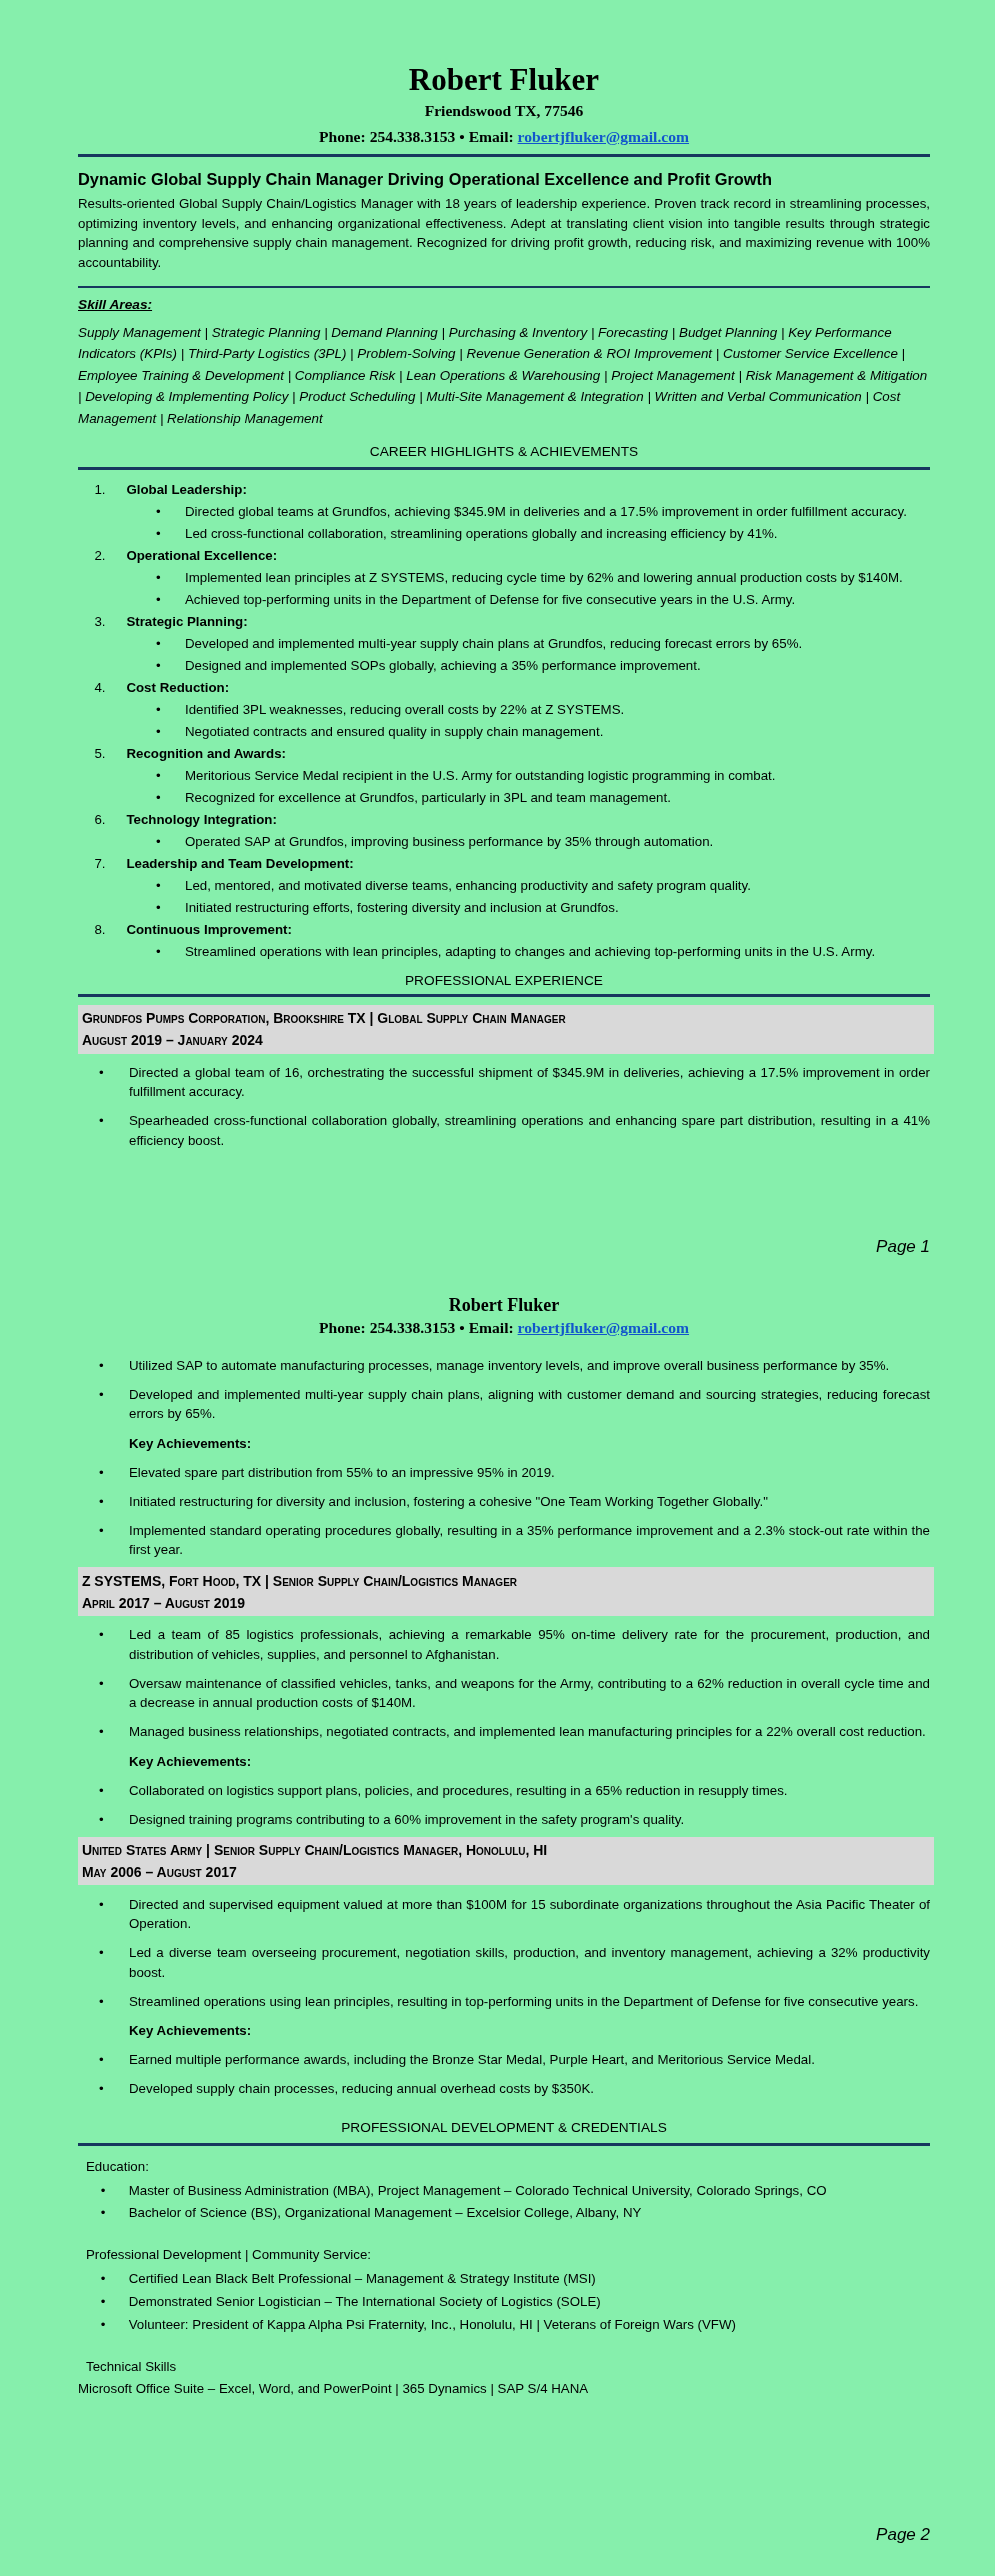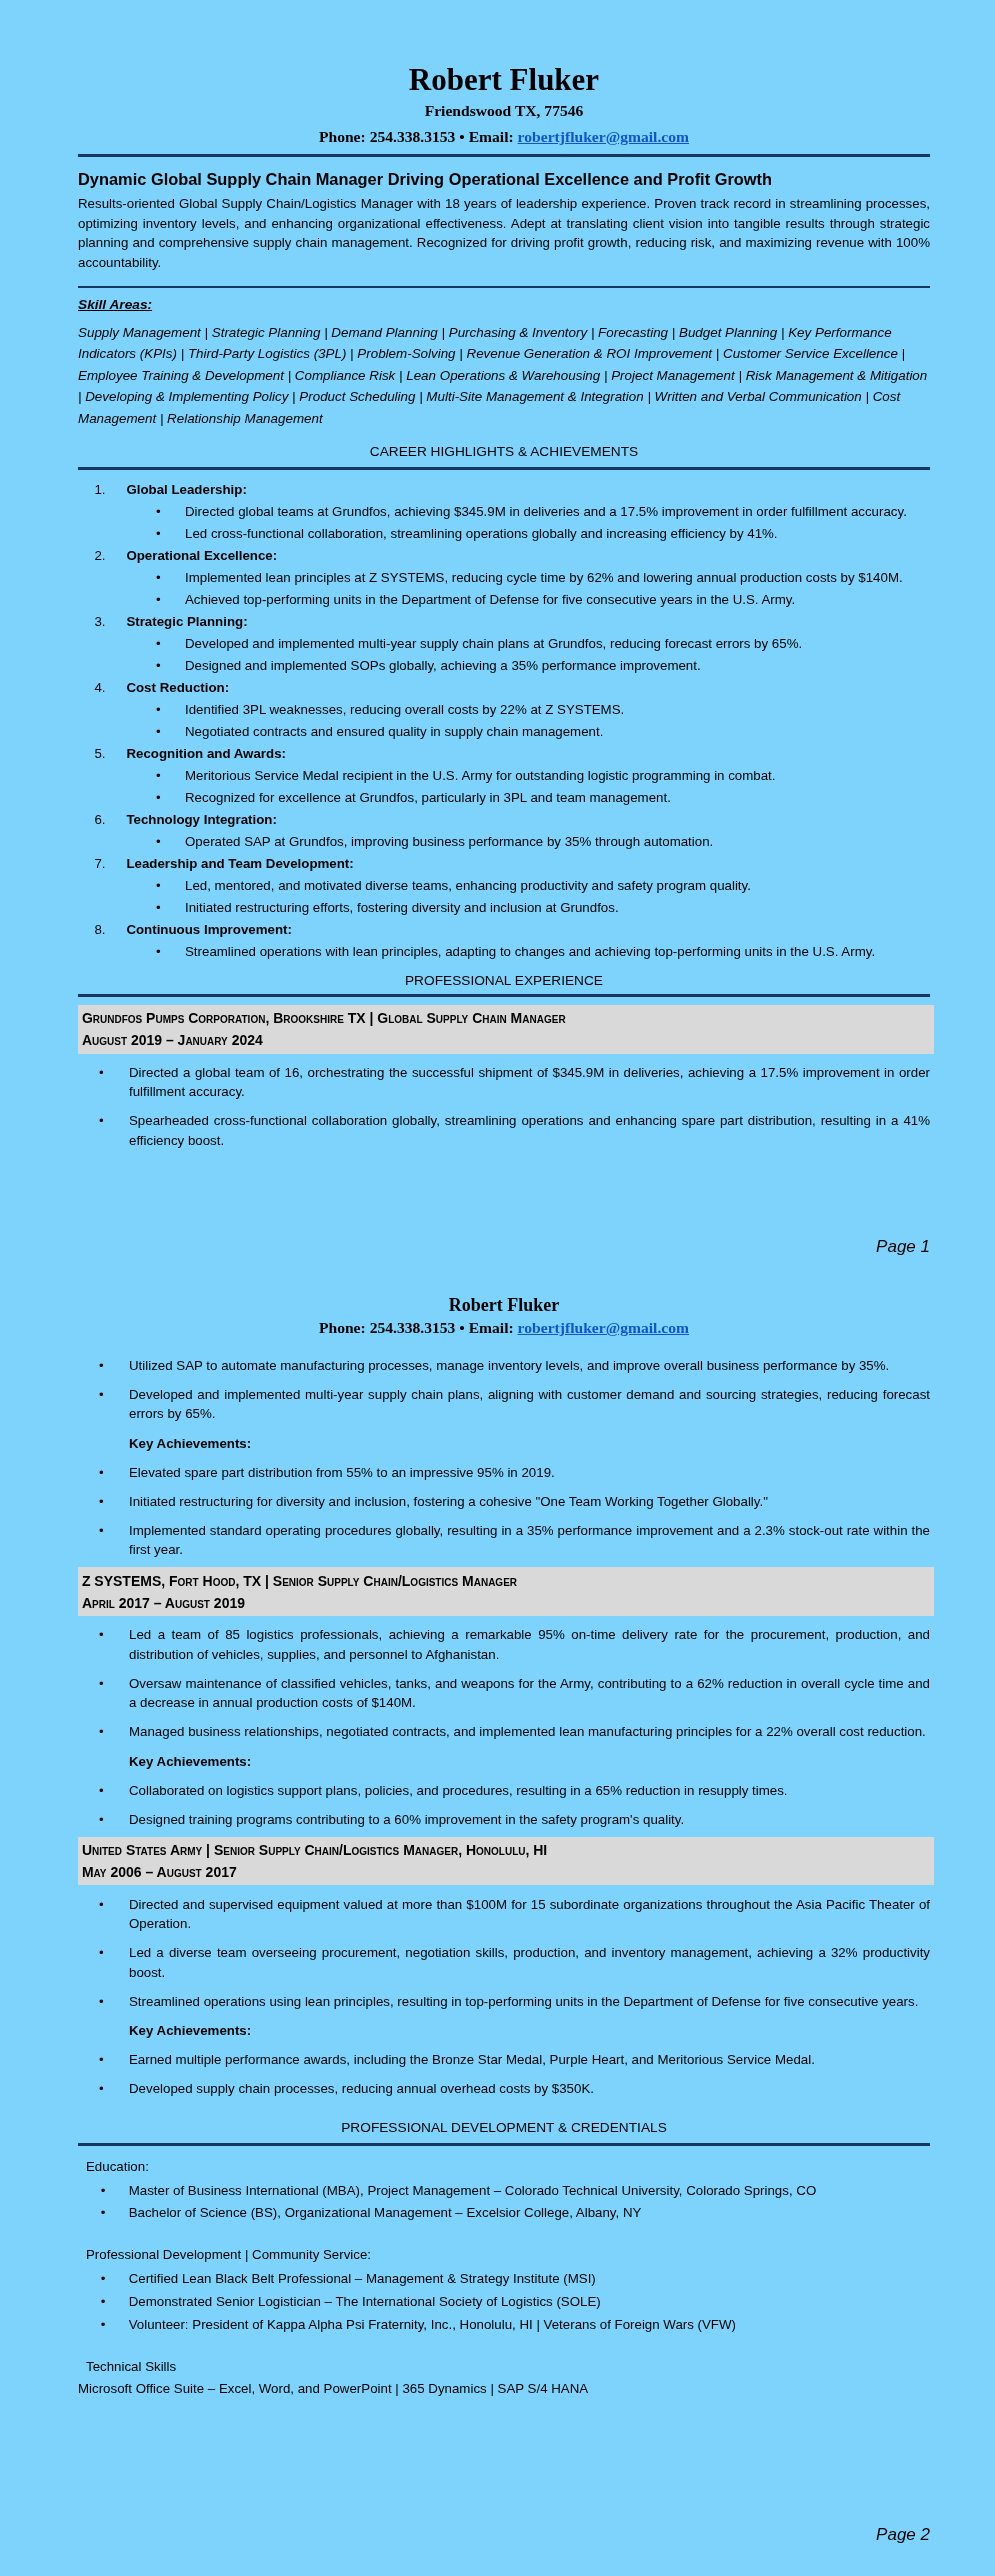--- a/index.html
+++ b/index.html
@@ -2,21 +2,21 @@
 <html style="font-size:12.5px"><head>
 <meta charset="utf-8">
 <style>
   html,body { margin:0; padding:0; background:#ffffff; }
   body {
     width:996px; height:2576px;
     font-family:"Liberation Sans", sans-serif;
     color:#000; font-size:13.3px;
     position:relative;
   }
-  .page { position:relative; width:996px; height:1288px; overflow:hidden; background:#7dd3fc; }
+  .page { position:relative; width:996px; height:1288px; overflow:hidden; background:#86efac; }
   .inner { padding-left:78px; padding-right:66px; }
   .pad-top-1 { padding-top:62px; }
   .pad-top-2 { padding-top:6.2px; }
 
   
   .name1 { font-family:"Liberation Serif", serif; font-weight:700; font-size:31px; line-height:36px; text-align:center; }
   .name2 { font-family:"Liberation Serif", serif; font-weight:700; font-size:18px; line-height:22px; text-align:center; }
   .subline { font-family:"Liberation Serif", serif; font-weight:700; font-size:15.6px; line-height:20.3px; text-align:center; margin-top:3px; }
   .contactline { font-family:"Liberation Serif", serif; font-weight:700; font-size:15.6px; line-height:20.3px; text-align:center; margin-top:5.5px; }
   .contactline2 { font-family:"Liberation Serif", serif; font-weight:700; font-size:15.6px; line-height:20.3px; text-align:center; margin-top:2.3px; }
@@ -287,21 +287,21 @@
       <span class="t">Developed supply chain processes, reducing annual overhead costs by $350K.</span>
     </div>
 
     <div class="sect mt24">PROFESSIONAL DEVELOPMENT &amp; CREDENTIALS</div>
     <div class="rule4 mt8"></div>
 
     <div class="label-bold mt14">Education:</div>
     <div class="mt5">
       <div class="cr-b">
         <span class="g">•</span>
-        <span class="t">Master of Business International (MBA), Project Management – Colorado Technical University, Colorado Springs, CO</span>
+        <span class="t">Master of Business Administration (MBA), Project Management – Colorado Technical University, Colorado Springs, CO</span>
       </div>
       <div class="cr-b">
         <span class="g">•</span>
         <span class="t">Bachelor of Science (BS), Organizational Management – Excelsior College, Albany, NY</span>
       </div>
     </div>
 
     <div class="label-bold mt26">Professional Development | Community Service:</div>
     <div class="mt5">
       <div class="cr-b">

